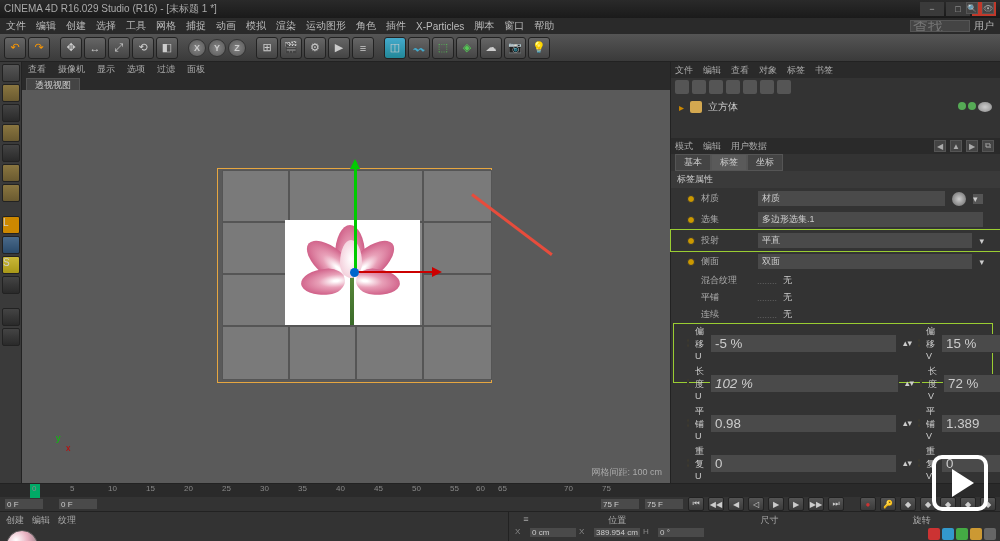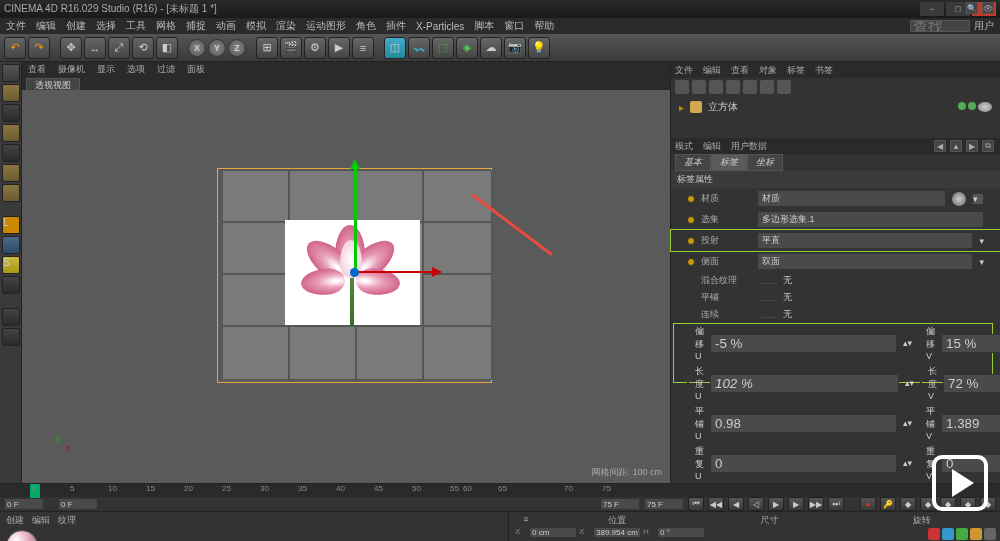--- a/index.html
+++ b/index.html
@@ -74,21 +74,21 @@
 .dot { width: 8px; height: 8px; border-radius: 50%; }
 .dot.g { background: #5a5; }
 
 .nav-btns { position: absolute; right:6px; top:2px; display:flex; gap:4px; }
 .nav-btn { width:12px; height:12px; background:#444; border:1px solid #555; font-size:8px; display:flex; align-items:center; justify-content:center; color:#aaa; }
 
 .right-bottom { flex: 1; display: flex; flex-direction: column; }
 .rb-header { height: 16px; background: #2a2a2a; display: flex; align-items: center; padding: 0 4px; gap: 10px; font-size: 9px; color: #aaa; position:relative; }
 .tag-row { display: flex; align-items: center; gap: 6px; padding: 3px 6px; font-size: 10px; }
 .tag-icon { width: 14px; height: 14px; background: radial-gradient(#bbb,#666); border-radius: 50%; }
-.tab-row { display: flex; gap: 0; padding: 0 4px; font-style: italic; }
+.tab-row { display: flex; gap: 0; padding: 0 4px; }
 .tab { padding: 1px 8px; background: #444; border: 1px solid #555; font-size: 9px; color: #ccc; }
 .tab.active { background: #5a5a5a; }
 .attr-header { padding: 2px 6px; background: #3a3a3a; font-size: 9px; color: #ccc; }
 
 .attr-row { display: flex; align-items: center; padding: 2px 16px; gap: 6px; font-size: 9px; position:relative; }
 .attr-row .led { width: 8px; height: 8px; border-radius: 50%; background: #c90; border: 1px solid #333; }
 .attr-row .lbl { width: 50px; color: #aaa; }
 .attr-row .val { flex: 1; background: #4a4a4a; padding: 1px 4px; color: #ccc; border: 1px solid #333; }
 .attr-row .dots { color: #666; }
 
@@ -424,21 +424,21 @@
     <span class="tl-tick" style="left:108px">10</span>
     <span class="tl-tick" style="left:146px">15</span>
     <span class="tl-tick" style="left:184px">20</span>
     <span class="tl-tick" style="left:222px">25</span>
     <span class="tl-tick" style="left:260px">30</span>
     <span class="tl-tick" style="left:298px">35</span>
     <span class="tl-tick" style="left:336px">40</span>
     <span class="tl-tick" style="left:374px">45</span>
     <span class="tl-tick" style="left:412px">50</span>
     <span class="tl-tick" style="left:450px">55</span>
-    <span class="tl-tick" style="left:463px">60</span>
+    <span class="tl-tick" style="left:476px">60</span>
     <span class="tl-tick" style="left:498px">65</span>
     <span class="tl-tick" style="left:564px">70</span>
     <span class="tl-tick" style="left:602px">75</span>
   </div>
   <div class="tl-controls">
     <input class="tl-field" value="0 F" style="">
     <input class="tl-field" style="margin-left: 10px;" value="0 F">
     <div style="flex:1"></div>
     <input class="tl-field" value="75 F" style="">
     <input class="tl-field" value="75 F" style="">

